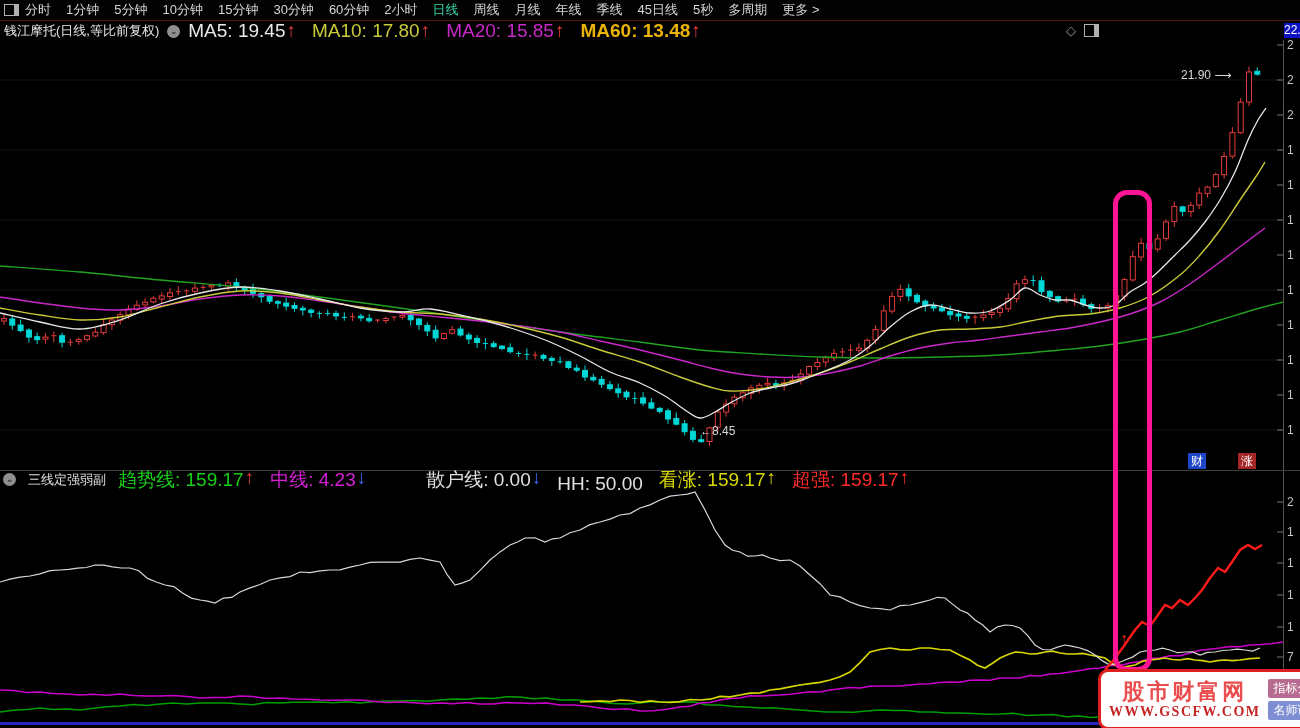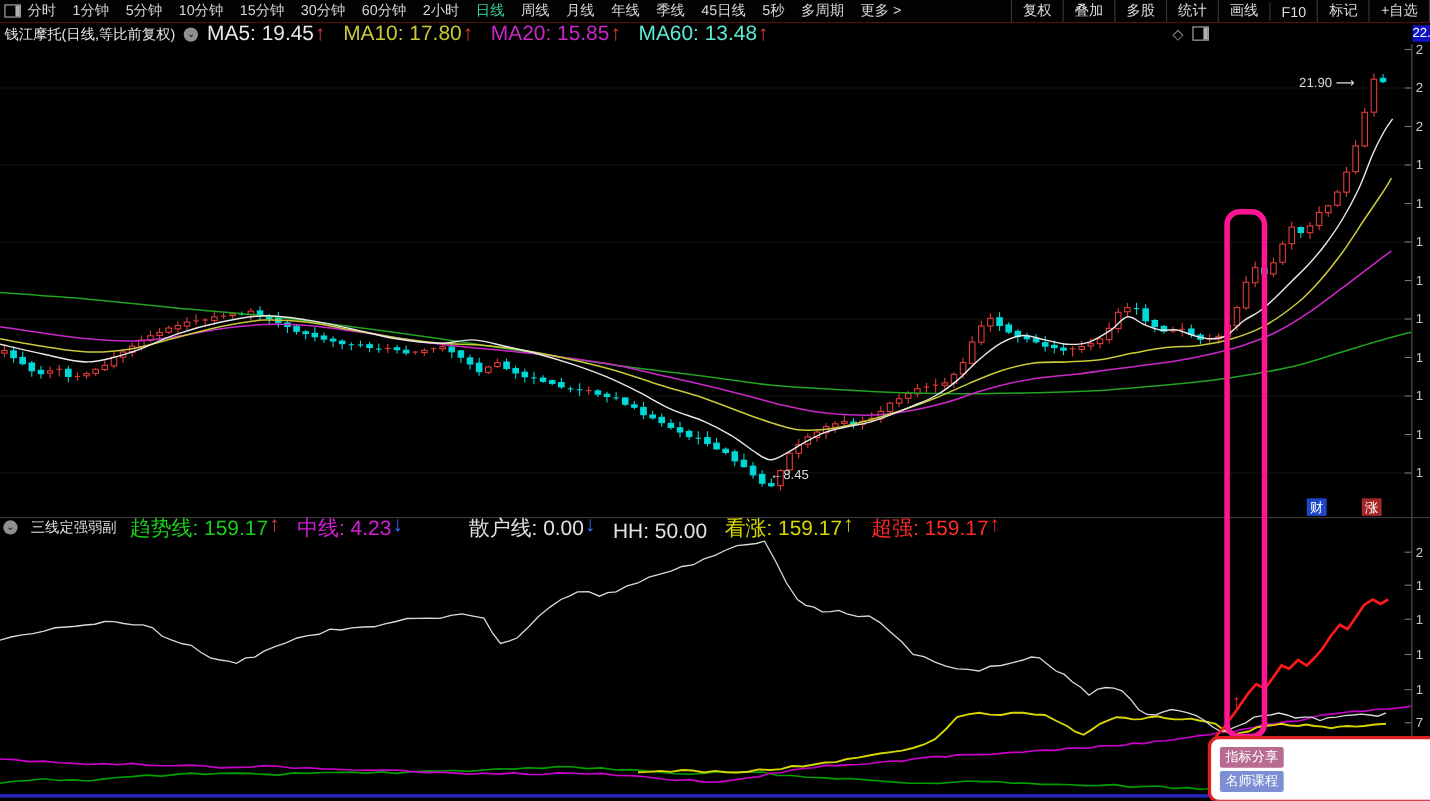--- a/index.html
+++ b/index.html
@@ -72,51 +72,41 @@
         <span class="menu-item active">日线</span>
         <span class="menu-item">周线</span>
         <span class="menu-item">月线</span>
         <span class="menu-item">年线</span>
         <span class="menu-item">季线</span>
         <span class="menu-item">45日线</span>
         <span class="menu-item">5秒</span>
         <span class="menu-item">多周期</span>
         <span class="menu-item">更多 &gt;</span>
       </div>
-    <div id="tb-right">
-        <span class="tb-btn">复权</span>
-        <span class="tb-btn">叠加</span>
-        <span class="tb-btn">多股</span>
-        <span class="tb-btn">统计</span>
-        <span class="tb-btn">画线</span>
-        <span class="tb-btn">F10</span>
-        <span class="tb-btn">标记</span>
-        <span class="tb-btn">+自选</span>
-      </div>
   </div>
   <div id="toolbar-underline"></div>
 
   <div id="chart-header">
     <span id="stock-title">钱江摩托(日线,等比前复权)</span>
     <span class="circle-chevron">⌄</span>
     <div id="ma-fields">
         <span class="ma-field">
           <span style="color: rgb(232, 232, 232);">MA5: 19.45</span>
           <span style="color: rgb(226, 59, 59);">↑</span>
         </span>
         <span class="ma-field">
           <span style="color: rgb(201, 201, 58);">MA10: 17.80</span>
           <span style="color: rgb(226, 59, 59);">↑</span>
         </span>
         <span class="ma-field">
           <span style="color: rgb(201, 40, 201);">MA20: 15.85</span>
           <span style="color: rgb(226, 59, 59);">↑</span>
         </span>
         <span class="ma-field">
-          <span style="color: #5eead4;">MA60: 13.48</span>
+          <span style="color: #eab308; font-weight: bold;">MA60: 13.48</span>
           <span style="color: rgb(226, 59, 59);">↑</span>
         </span>
       </div>
   </div>
   <div id="hdr-right-icons">
     <span id="diamond-icon">◇</span>
     <div id="panel-icon">
         <div class="fill"></div>
       </div>
   </div>
@@ -534,19 +524,23 @@
         </span>
       </div>
   </div>
 
   <div id="highlight-box" style="left: 1113px; top: 190px; width: 29px; height: 472px; border-color: rgb(255, 20, 147);"></div>
   <span id="high-label" style="left: 1181px; top: 68px;">21.90 ⟶</span>
   <span id="low-label" style="left: 700px; top: 424px;">←8.45</span>
   <span id="sub-up-arrow" style="left: 1120px; top: 631px; color: rgb(255, 34, 34);">↑</span>
 
   <div id="watermark">
+    <div id="wm-left">
+      <span id="wm-title">股市财富网</span>
+      <span id="wm-url">WWW.GSCFW.COM</span>
+    </div>
     <div id="wm-badges">
         <span class="wm-badge" style="background: rgb(183, 107, 144);">指标分享</span>
         <span class="wm-badge" style="background: rgb(125, 142, 210);">名师课程</span>
       </div>
   </div>
 
 </div>
 
 </body></html>

